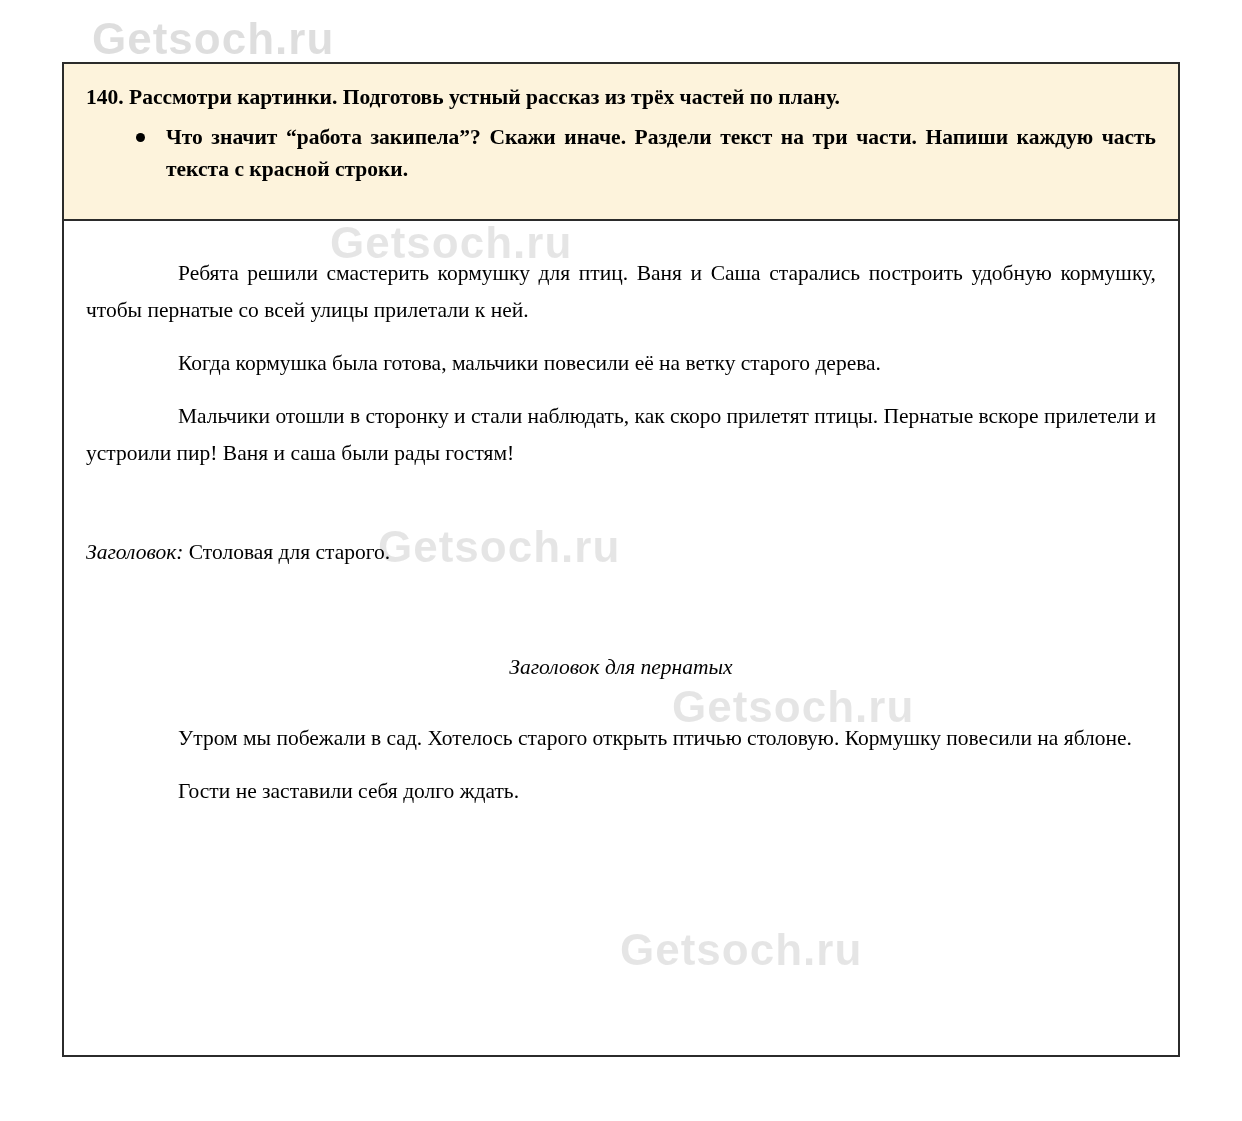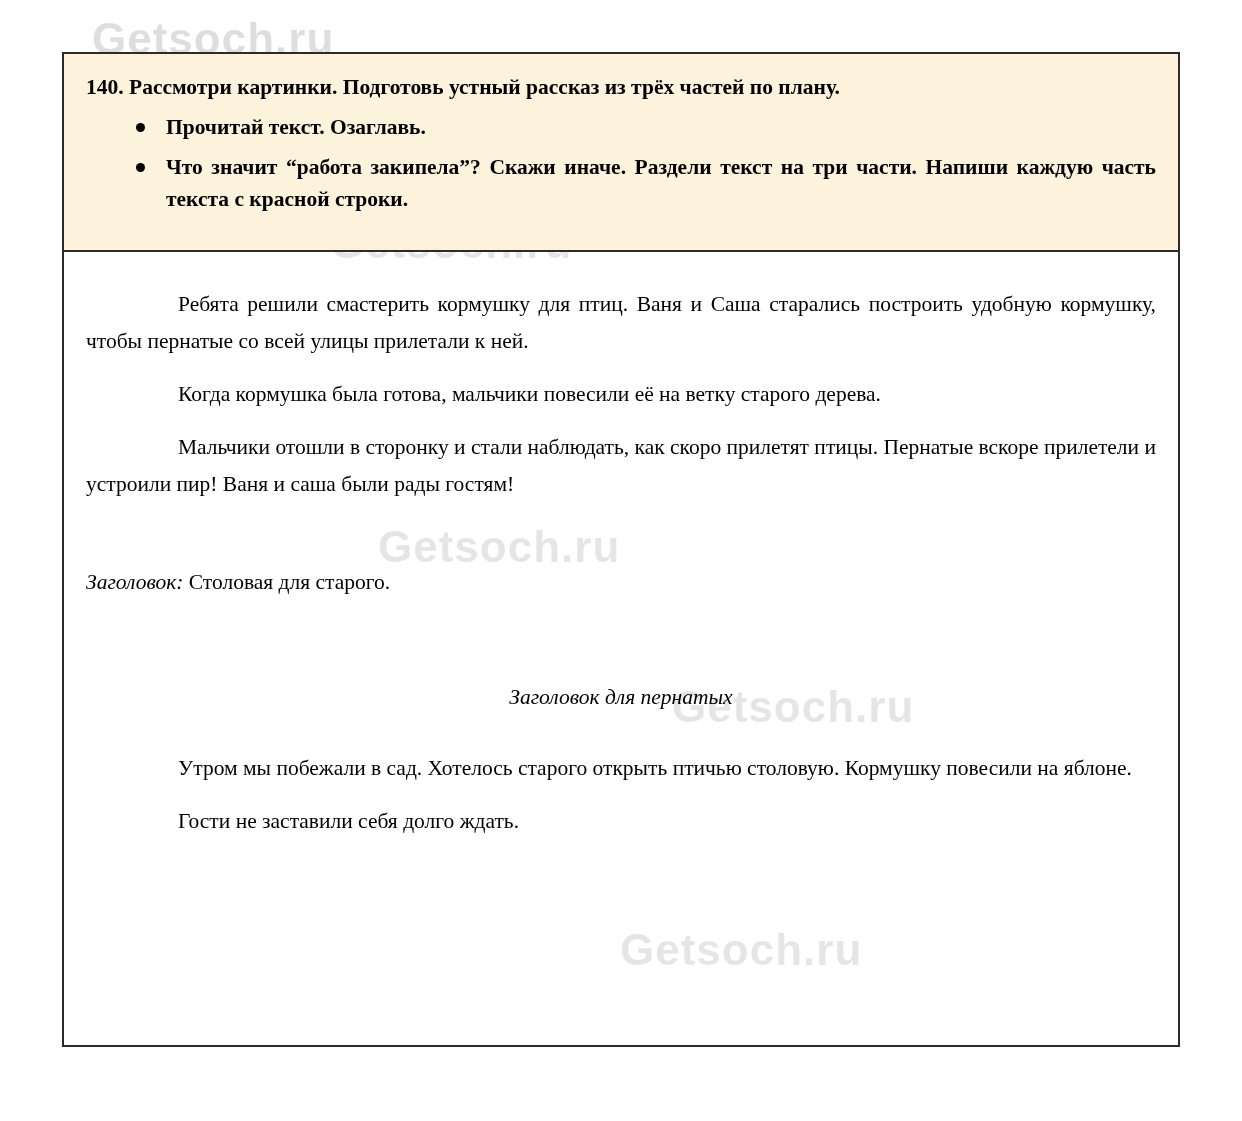--- a/index.html
+++ b/index.html
@@ -30,21 +30,21 @@
   .wm-1 { left: 92px;  top: 14px;  font-size: 44px; color: rgba(0,0,0,0.13); }
   .wm-2 { left: 330px; top: 218px; font-size: 44px; color: rgba(0,0,0,0.10); }
   .wm-3 { left: 378px; top: 522px; font-size: 44px; color: rgba(0,0,0,0.10); }
   .wm-4 { left: 672px; top: 682px; font-size: 44px; color: rgba(0,0,0,0.10); }
   .wm-5 { left: 620px; top: 925px; font-size: 44px; color: rgba(0,0,0,0.10); }
 
   
   .sheet {
     position: absolute;
     left: 62px;
-    top: 52px;
+    top: 62px;
     width: 1118px;
     height: 995px;
     border: 2px solid #2b2b2b;
     box-sizing: border-box;
     background: transparent;
   }
 
   
   .task-block {
     background: #fdf3dc;
@@ -117,21 +117,20 @@
 <div class="watermark wm-2">Getsoch.ru</div>
 <div class="watermark wm-3">Getsoch.ru</div>
 <div class="watermark wm-4">Getsoch.ru</div>
 <div class="watermark wm-5">Getsoch.ru</div>
 
 <div class="sheet">
 
   <div class="task-block">
     <p class="task-title">140. Рассмотри картинки. Подготовь устный рассказ из трёх частей по плану.</p>
     <ul class="task-list">
-      <li>Прочитай текст. Озаглавь.</li>
       <li>Что значит “работа закипела”? Скажи иначе. Раздели текст на три части. Напиши каждую часть текста с красной строки.</li>
     </ul>
   </div>
 
   <div class="answer-block">
     <p class="para">Ребята решили смастерить кормушку для птиц. Ваня и Саша старались построить удобную кормушку, чтобы пернатые со всей улицы прилетали к ней.</p>
     <p class="para">Когда кормушка была готова, мальчики повесили её на ветку старого дерева.</p>
     <p class="para">Мальчики отошли в сторонку и стали наблюдать, как скоро прилетят птицы. Пернатые вскоре прилетели и устроили пир! Ваня и саша были рады гостям!</p>
 
     <div class="spacer-lg"></div>

